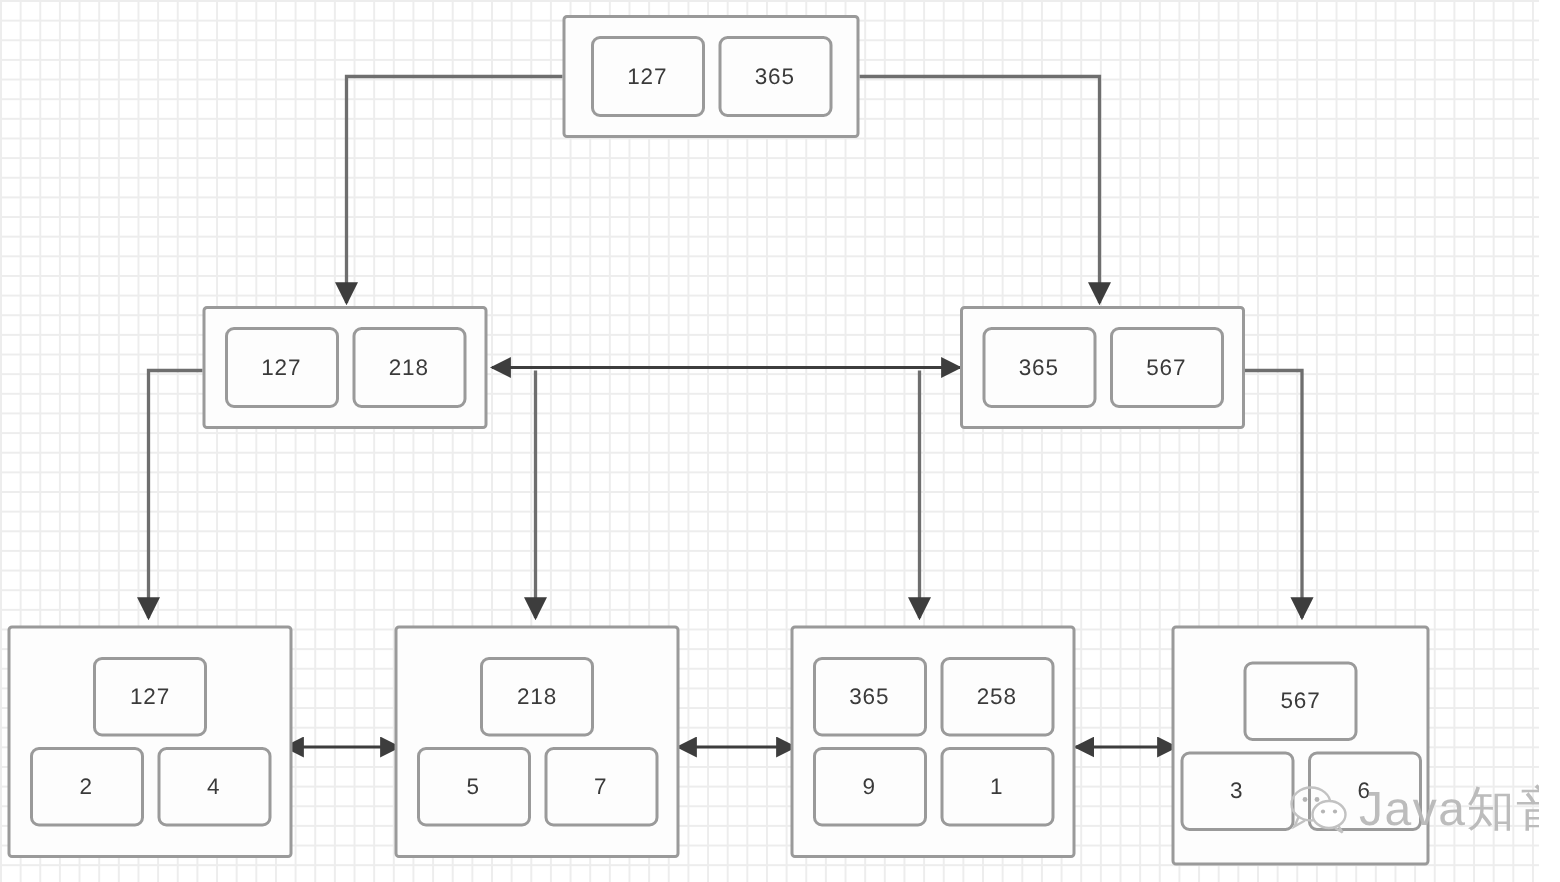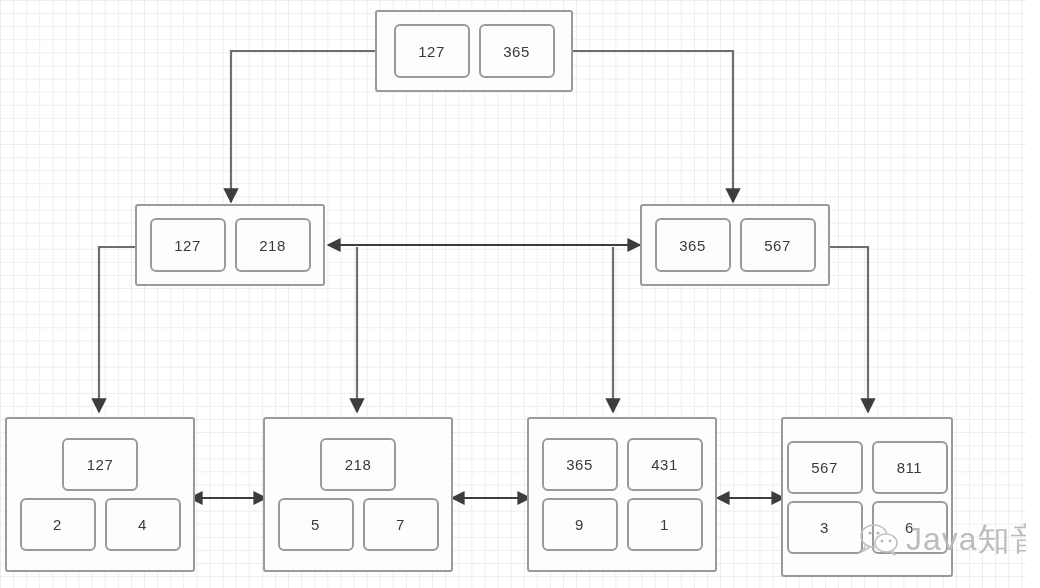--- a/index.html
+++ b/index.html
@@ -147,32 +147,31 @@
     </div>
     <div class="cell-row">
       <div class="cell">5</div>
       <div class="cell">7</div>
     </div>
   </div>
 
   <div class="node leaf" style="left:527px; top:417px; width:190px; height:155px;">
     <div class="cell-row">
       <div class="cell">365</div>
-      <div class="cell">431</div>
+      <div class="cell">258</div>
     </div>
     <div class="cell-row">
       <div class="cell">9</div>
       <div class="cell">1</div>
     </div>
   </div>
 
   <div class="node leaf" style="left:781px; top:417px; width:172px; height:160px;">
     <div class="cell-row">
       <div class="cell">567</div>
-      <div class="cell">811</div>
     </div>
     <div class="cell-row">
       <div class="cell">3</div>
       <div class="cell">6</div>
     </div>
   </div>
 
   <div class="watermark" style="left:860px; top:518px;">
     <svg width="40" height="34" viewBox="0 0 40 34">
       <ellipse cx="14" cy="13" rx="13" ry="11" fill="none" stroke="#c2c2c2" stroke-width="1.6"></ellipse>

